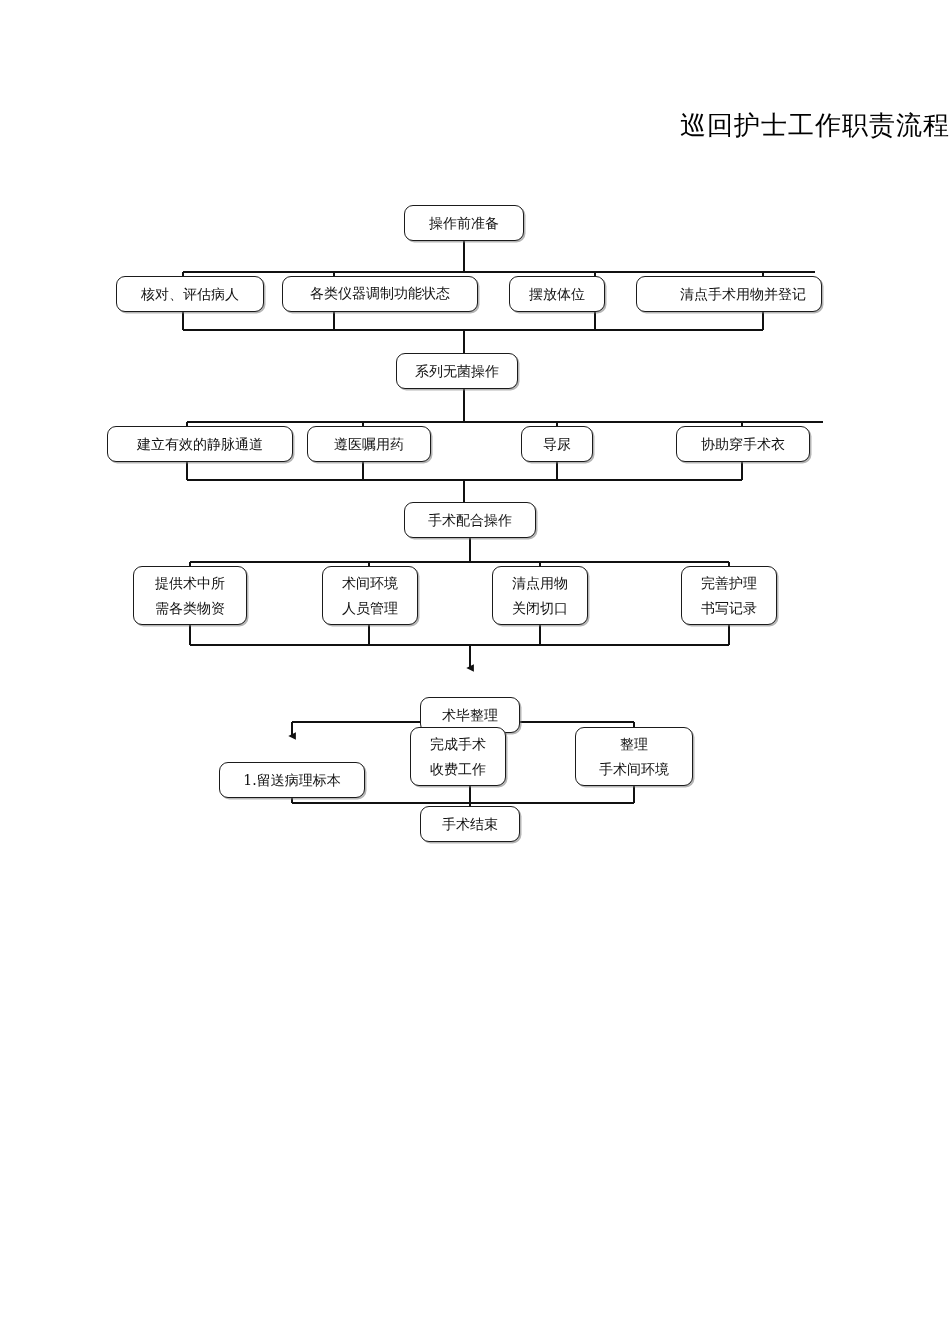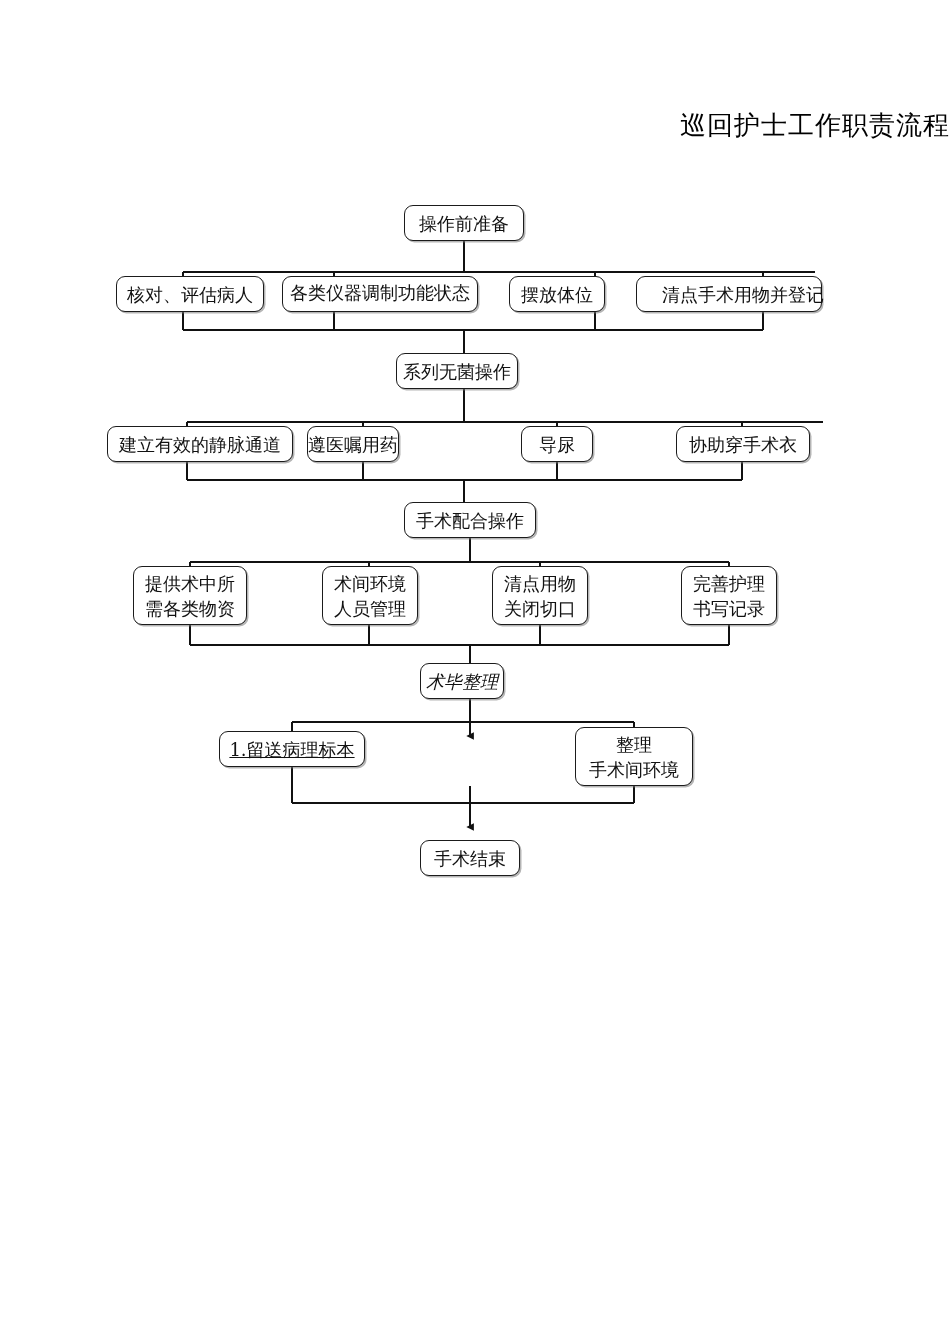--- a/index.html
+++ b/index.html
@@ -46,21 +46,21 @@
     position: absolute;
     box-sizing: border-box;
     border: 1.4px solid #1b1b1b;
     border-radius: 9px;
     background: #ffffff;
     display: flex;
     flex-direction: column;
     align-items: center;
     justify-content: center;
     font-family: "DejaVu Serif", "Liberation Serif", serif;
-    font-size: 18px;
+    font-size: 14px;
     line-height: 25px;
     color: #111111;
     text-align: center;
     white-space: nowrap;
     box-shadow: 1.5px 1.5px 0 rgba(120,120,120,0.55);
   }
   .node .line {
     display: block;
   }
 </style>
@@ -157,21 +157,21 @@
   </div>
 
   <div class="node" style="left:396px; top:353px; width:122px; height:36px;">
     <span class="line">系列无菌操作</span>
   </div>
 
   <div class="node" style="left:107px; top:426px; width:186px; height:36px;">
     <span class="line">建立有效的静脉通道</span>
   </div>
 
-  <div class="node" style="left:307px; top:426px; width:92px; height:36px;">
+  <div class="node" style="left:307px; top:426px; width:124px; height:36px;">
     <span class="line">遵医嘱用药</span>
   </div>
 
   <div class="node" style="left:521px; top:426px; width:72px; height:36px;">
     <span class="line">导尿</span>
   </div>
 
   <div class="node" style="left:676px; top:426px; width:134px; height:36px;">
     <span class="line">协助穿手术衣</span>
   </div>
@@ -193,31 +193,35 @@
   <div class="node" style="left:492px; top:566px; width:96px; height:59px;">
     <span class="line">清点用物</span>
     <span class="line">关闭切口</span>
   </div>
 
   <div class="node" style="left:681px; top:566px; width:96px; height:59px;">
     <span class="line">完善护理</span>
     <span class="line">书写记录</span>
   </div>
 
-  <div class="node" style="left:420px; top:663px; width:84px; height:36px;font-style:italic;">
+  <div class="node" style="left:420px; top:697px; width:100px; height:36px;">
     <span class="line">术毕整理</span>
   </div>
 
-  <div class="node" style="left:219px; top:731px; width:146px; height:36px;text-decoration:underline;">
+  <div class="node" style="left:219px; top:762px; width:146px; height:36px;">
     <span class="line">1.留送病理标本</span>
   </div>
 
+  <div class="node" style="left:410px; top:727px; width:96px; height:59px;">
+    <span class="line">完成手术</span>
+    <span class="line">收费工作</span>
+  </div>
 
   <div class="node" style="left:575px; top:727px; width:118px; height:59px;">
     <span class="line">整理</span>
     <span class="line">手术间环境</span>
   </div>
 
-  <div class="node" style="left:420px; top:840px; width:100px; height:36px;">
+  <div class="node" style="left:420px; top:806px; width:100px; height:36px;">
     <span class="line">手术结束</span>
   </div>
 
 </div>
 
 </body></html>

